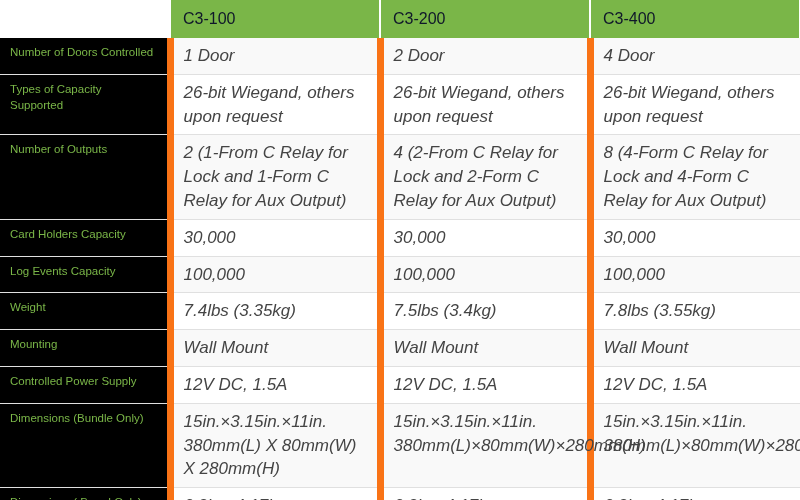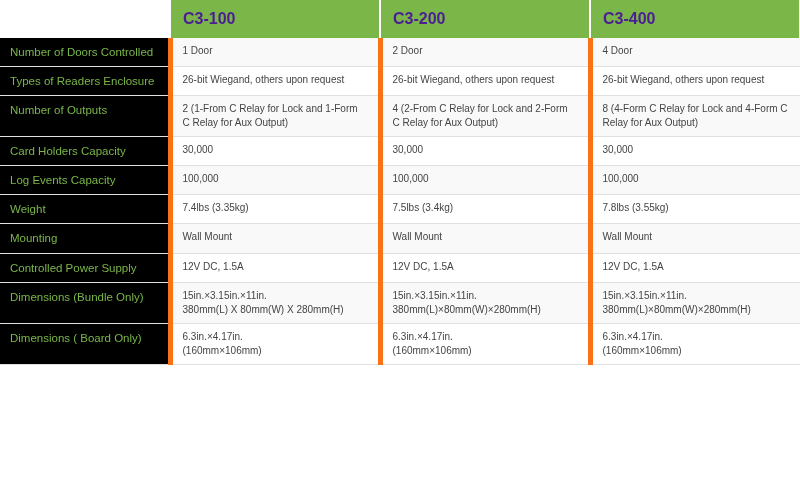--- a/index.html
+++ b/index.html
@@ -11,23 +11,23 @@
       height: 500px;
       overflow: hidden;
     }
     table {
       width: 800px;
       border-collapse: collapse;
       table-layout: fixed;
     }
     thead tr th {
       background: #7ab648;
-      color: #4c1d95;
+      color: #0f172a;
       font-size: 16px;
-      font-weight: bold;
+      font-weight: normal;
       padding: 10px 12px;
       text-align: left;
       border-right: 2px solid #fff;
     }
     thead tr th:first-child {
       background: #fff;
       width: 170px;
     }
     thead tr th:not(:first-child) {
       width: 210px;
@@ -46,22 +46,23 @@
       width: 170px;
     }
     tbody tr:nth-child(odd) td:not(:first-child) {
       background: #f9f9f9;
     }
     tbody tr:nth-child(even) td:not(:first-child) {
       background: #ffffff;
     }
     tbody tr td:not(:first-child) {
       color: #444;
-      font-size: 10px;
-      border-left: 5px solid #f97316;
+      font-size: 17px;
+      border-left: 7px solid #f97316;
+      font-style: italic;
     }
   </style>
 </head>
 <body>
 
 <table>
   <thead>
     <tr id="header-row">
     <th></th>
         <th>C3-100</th>
@@ -70,21 +71,21 @@
       </tr>
   </thead>
   <tbody id="table-body">
   <tr>
         <td>Number of Doors Controlled</td>
         <td>1 Door</td>
         <td>2 Door</td>
         <td>4 Door</td>
       </tr>
       <tr>
-        <td>Types of Readers Enclosure</td>
+        <td>Types of Capacity Supported</td>
         <td>26-bit Wiegand, others upon request</td>
         <td>26-bit Wiegand, others upon request</td>
         <td>26-bit Wiegand, others upon request</td>
       </tr>
       <tr>
         <td>Number of Outputs</td>
         <td>2 (1-From C Relay for Lock and 1-Form C Relay for Aux Output)</td>
         <td>4 (2-From C Relay for Lock and 2-Form C Relay for Aux Output)</td>
         <td>8 (4-Form C Relay for Lock and 4-Form C Relay for Aux Output)</td>
       </tr>

